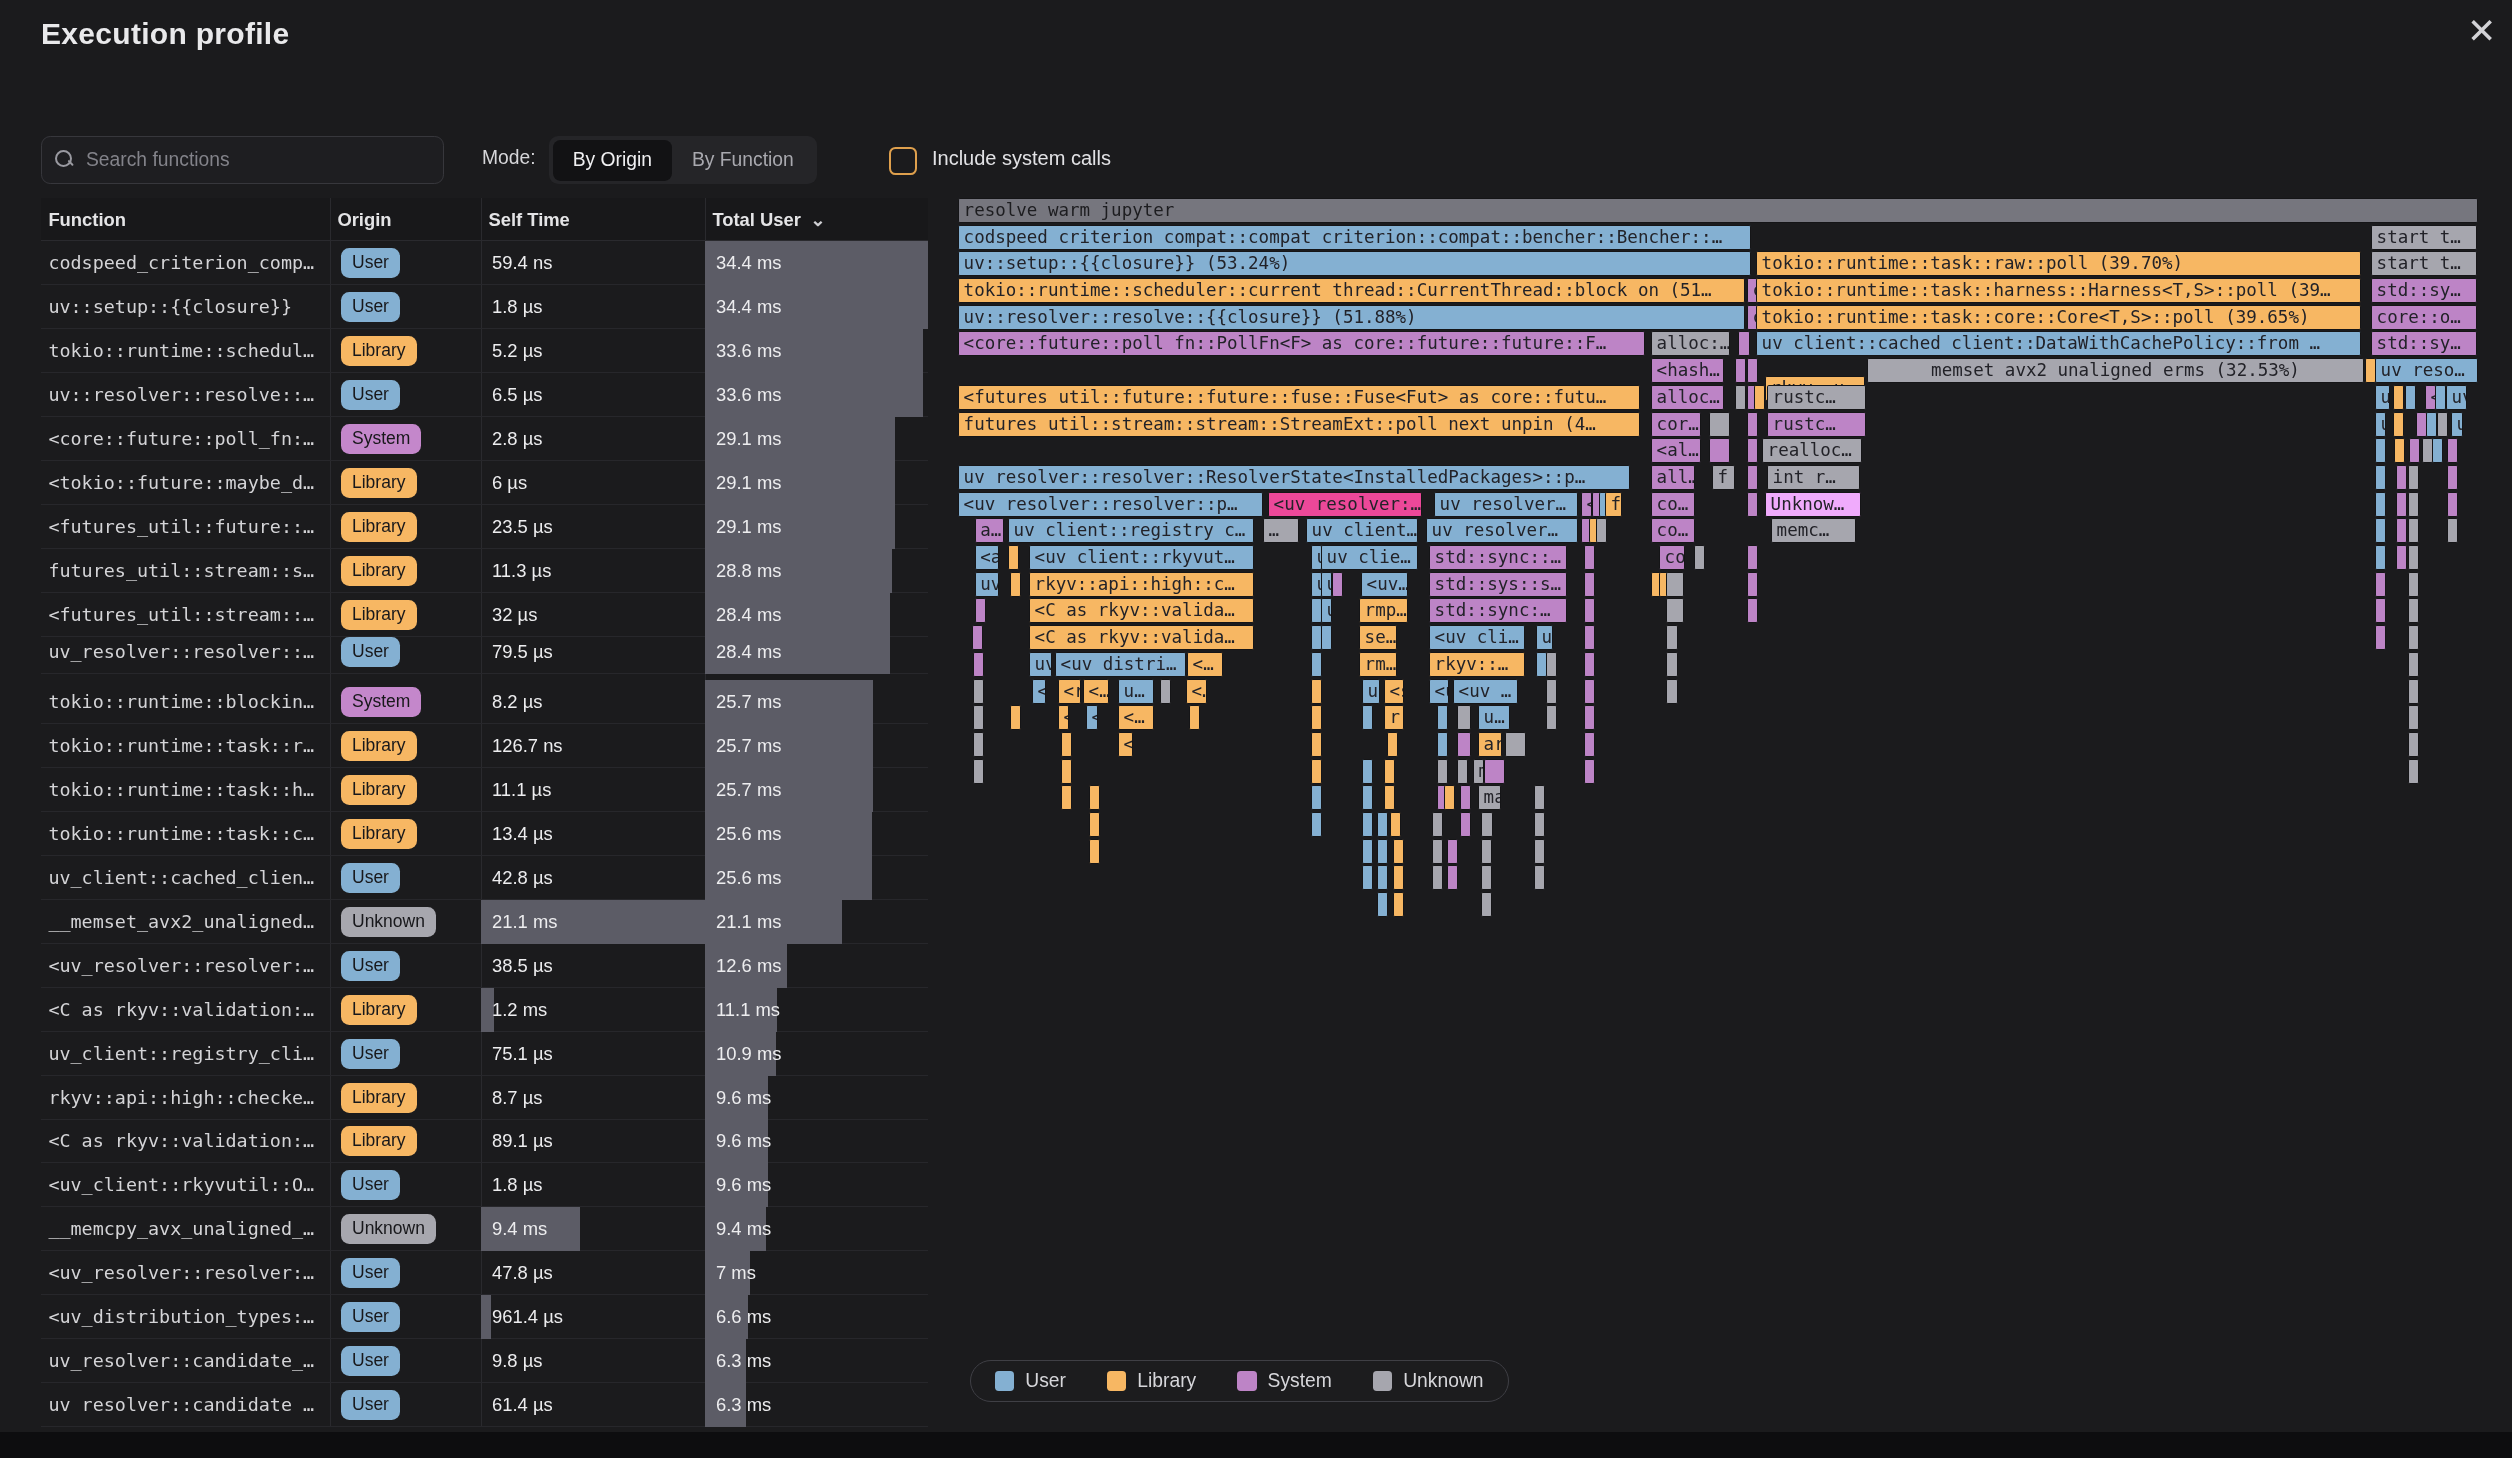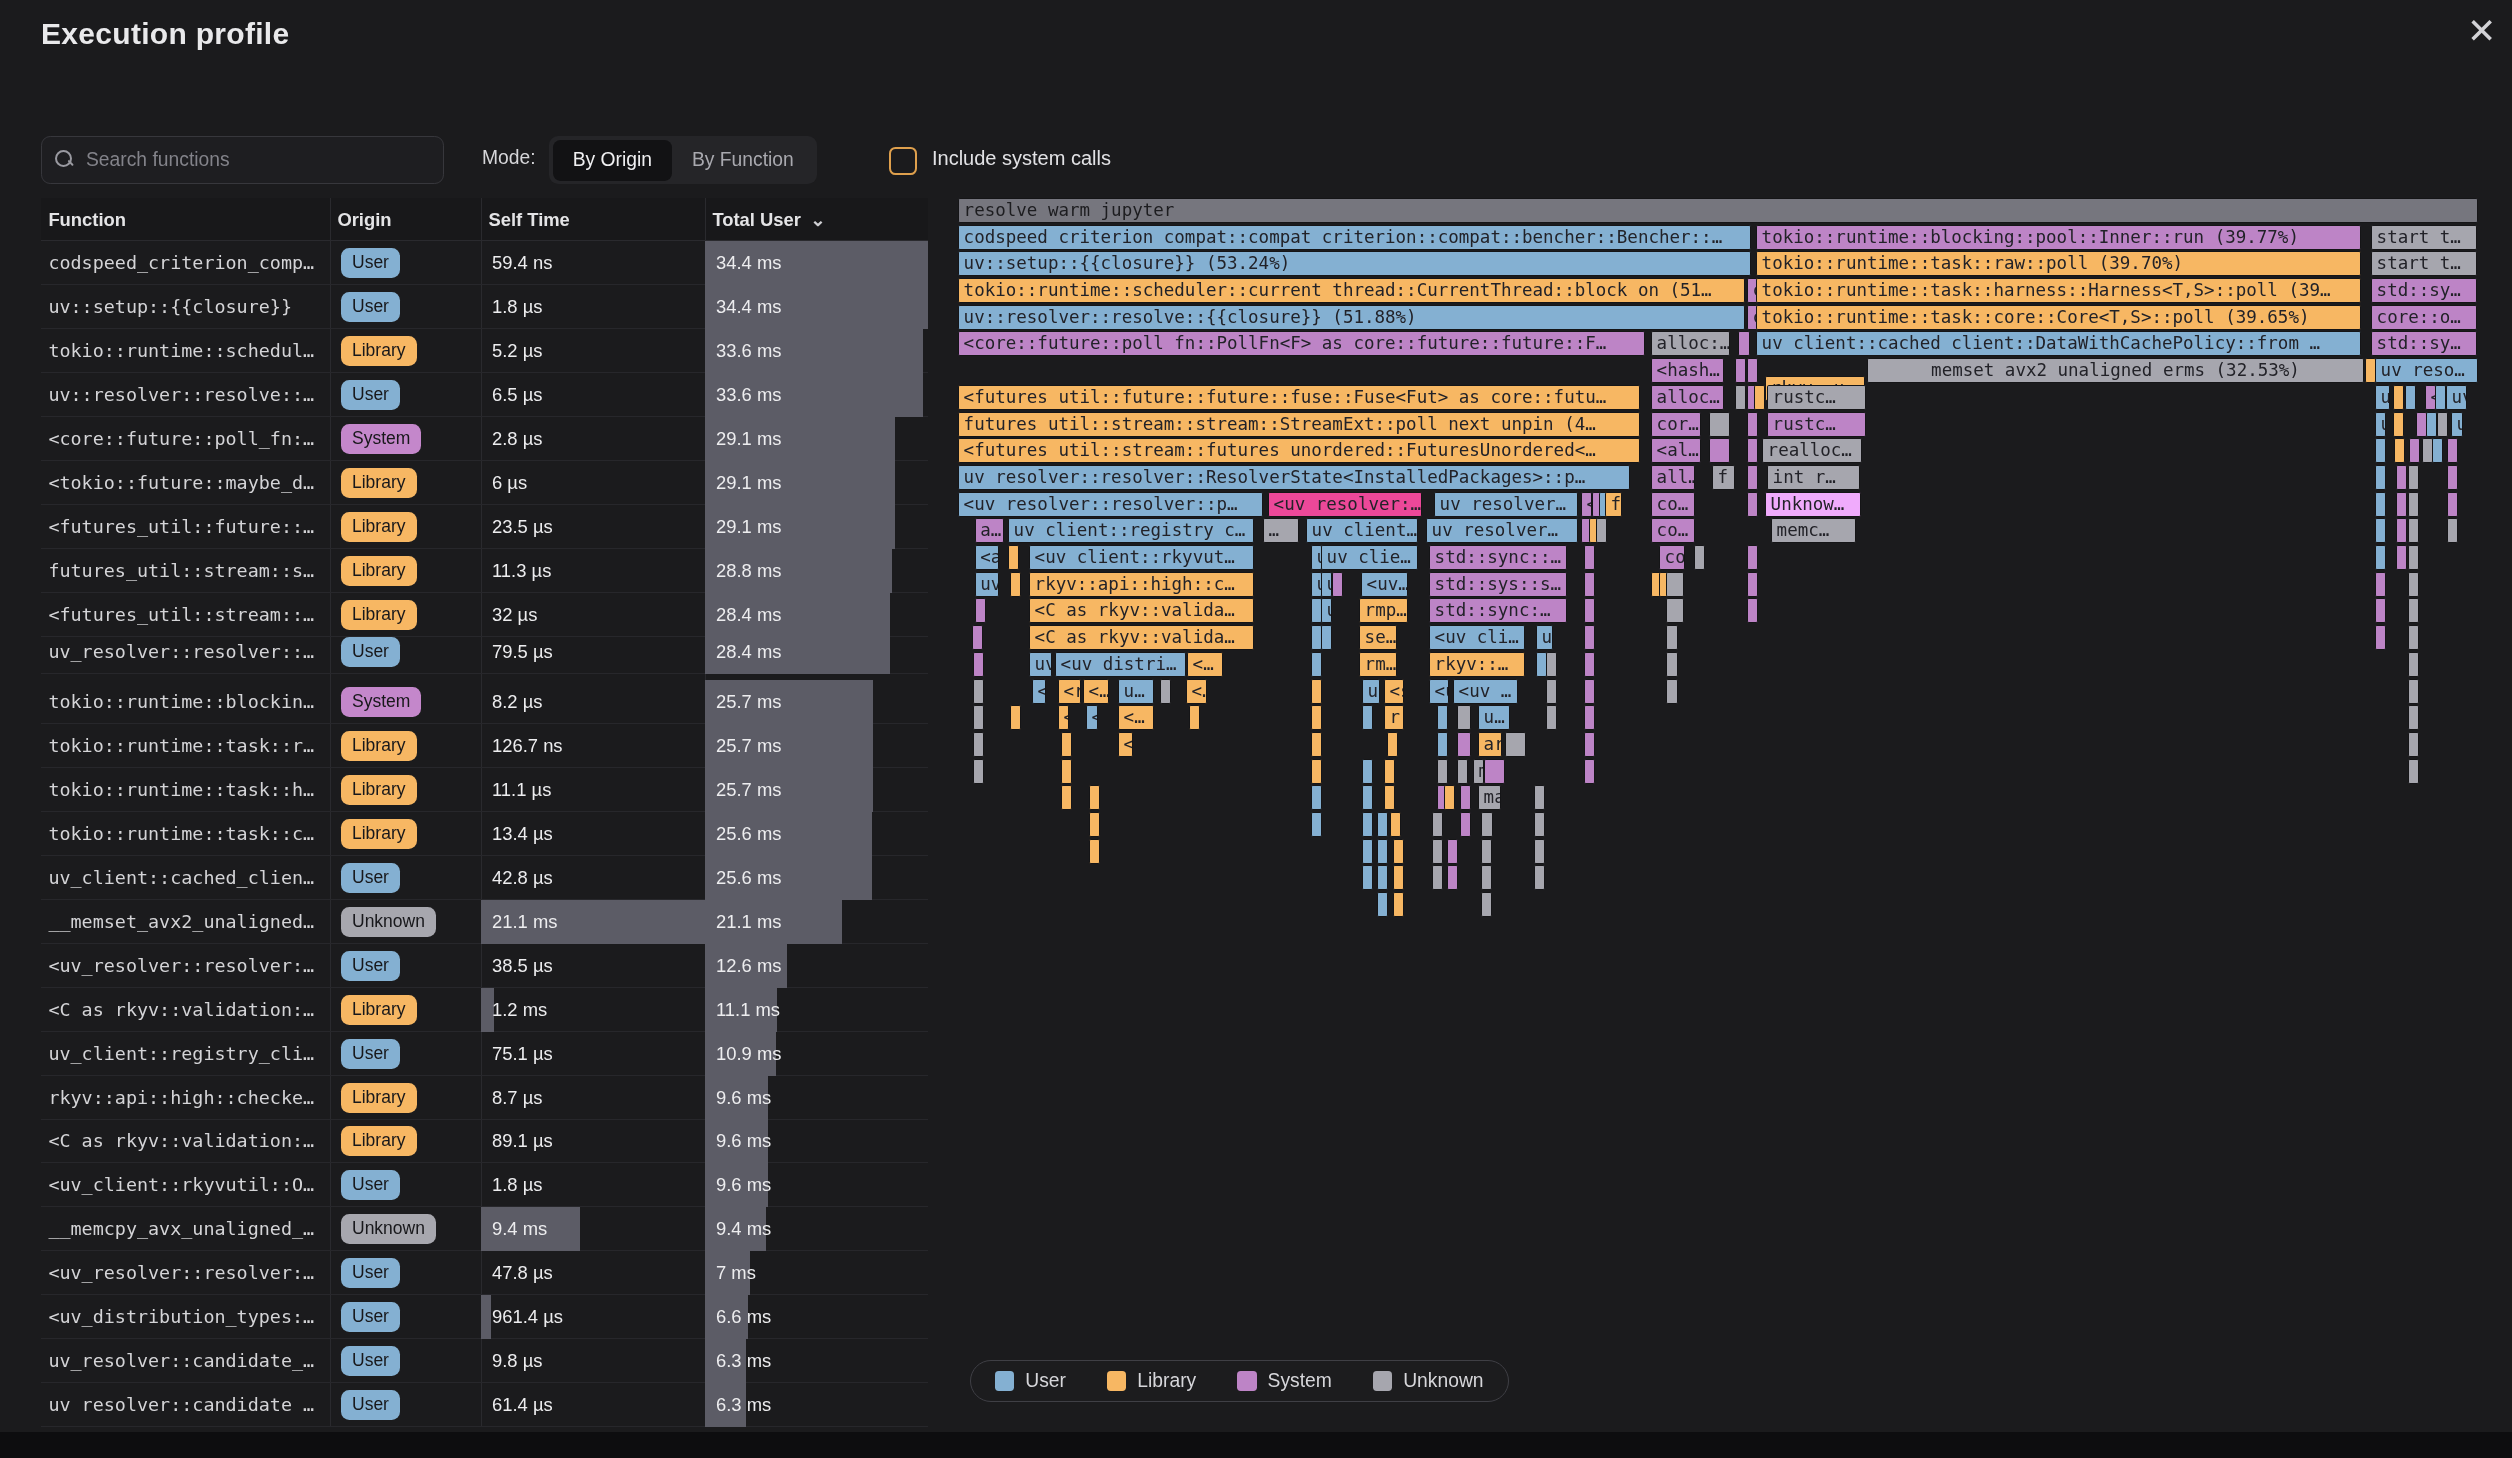--- a/index.html
+++ b/index.html
@@ -289,21 +289,20 @@
         <div class="badge" style="background: rgb(132, 176, 210);">User</div>
         <div class="selftxt">61.4 µs</div>
         <div class="tottxt">6.3 ms</div>
       </div>
     </div>
 </div>
 
 <div class="abs" id="flame">
     <div class="fseg" style="left: 0px; width: 793px; top: 27px; height: 25px; background: rgb(132, 176, 210);">codspeed criterion compat::compat criterion::compat::bencher::Bencher::…</div>
     <div class="fseg" style="left: 0px; width: 1520px; top: 0px; height: 25px; background: rgb(118, 118, 126); color: rgb(29, 29, 32);">resolve warm jupyter</div>
-    <div class="fseg" style="left: 798px; width: 605px; top: 27px; height: 25px; background: rgb(189, 132, 198);">tokio::runtime::blocking::pool::Inner::run (39.77%)</div>
     <div class="fseg" style="left: 1413px; width: 106px; top: 27px; height: 25px; background: rgb(166, 166, 174);">start t…</div>
     <div class="fseg" style="left: 0px; width: 793px; top: 53px; height: 25px; background: rgb(132, 176, 210);">uv::setup::{{closure}} (53.24%)</div>
     <div class="fseg" style="left: 798px; width: 605px; top: 53px; height: 25px; background: rgb(247, 183, 99);">tokio::runtime::task::raw::poll (39.70%)</div>
     <div class="fseg" style="left: 1413px; width: 106px; top: 53px; height: 25px; background: rgb(166, 166, 174);">start t…</div>
     <div class="fseg" style="left: 0px; width: 787px; top: 80px; height: 25px; background: rgb(247, 183, 99);">tokio::runtime::scheduler::current thread::CurrentThread::block on (51…</div>
     <div class="fseg" style="left: 789px; width: 7.6px; top: 80px; height: 25px; background: rgb(189, 132, 198);">c</div>
     <div class="fseg" style="left: 798px; width: 605px; top: 80px; height: 25px; background: rgb(247, 183, 99);">tokio::runtime::task::harness::Harness&lt;T,S&gt;::poll (39…</div>
     <div class="fseg" style="left: 1413px; width: 106px; top: 80px; height: 25px; background: rgb(189, 132, 198);">std::sy…</div>
     <div class="fseg" style="left: 0px; width: 787px; top: 107px; height: 25px; background: rgb(132, 176, 210);">uv::resolver::resolve::{{closure}} (51.88%)</div>
     <div class="fseg" style="left: 789px; width: 7.6px; top: 107px; height: 25px; background: rgb(189, 132, 198);">c</div>
@@ -337,21 +336,20 @@
     <div class="fseg" style="left: 693px; width: 50px; top: 214px; height: 25px; background: rgb(189, 132, 198);">cor…</div>
     <div class="fseg" style="left: 751px; width: 21px; top: 214px; height: 25px; background: rgb(166, 166, 174);"></div>
     <div class="fseg" style="left: 789px; width: 4.6px; top: 214px; height: 25px; background: rgb(189, 132, 198);"></div>
     <div class="fseg" style="left: 809px; width: 99px; top: 214px; height: 25px; background: rgb(189, 132, 198);">rustc…</div>
     <div class="fseg" style="left: 1417px; width: 9px; top: 214px; height: 25px; background: rgb(132, 176, 210);">u</div>
     <div class="fseg" style="left: 1435px; width: 4.6px; top: 214px; height: 25px; background: rgb(247, 183, 99);"></div>
     <div class="fseg" style="left: 1458px; width: 6px; top: 214px; height: 25px; background: rgb(189, 132, 198);"></div>
     <div class="fseg" style="left: 1468px; width: 6px; top: 214px; height: 25px; background: rgb(132, 176, 210);"></div>
     <div class="fseg" style="left: 1479px; width: 4.6px; top: 214px; height: 25px; background: rgb(166, 166, 174);"></div>
     <div class="fseg" style="left: 1493px; width: 12px; top: 214px; height: 25px; background: rgb(132, 176, 210);">uv</div>
-    <div class="fseg" style="left: 0px; width: 682px; top: 240px; height: 25px; background: rgb(247, 183, 99);">&lt;futures util::stream::futures unordered::FuturesUnordered&lt;…</div>
     <div class="fseg" style="left: 693px; width: 50px; top: 240px; height: 25px; background: rgb(189, 132, 198);">&lt;al…</div>
     <div class="fseg" style="left: 751px; width: 21px; top: 240px; height: 25px; background: rgb(189, 132, 198);"></div>
     <div class="fseg" style="left: 789px; width: 4.6px; top: 240px; height: 25px; background: rgb(189, 132, 198);"></div>
     <div class="fseg" style="left: 804px; width: 100px; top: 240px; height: 25px; background: rgb(166, 166, 174);">realloc…</div>
     <div class="fseg" style="left: 1417px; width: 6px; top: 240px; height: 25px; background: rgb(132, 176, 210);"></div>
     <div class="fseg" style="left: 1436px; width: 7.6px; top: 240px; height: 25px; background: rgb(247, 183, 99);"></div>
     <div class="fseg" style="left: 1451px; width: 6px; top: 240px; height: 25px; background: rgb(189, 132, 198);"></div>
     <div class="fseg" style="left: 1464px; width: 6px; top: 240px; height: 25px; background: rgb(166, 166, 174);"></div>
     <div class="fseg" style="left: 1474px; width: 6px; top: 240px; height: 25px; background: rgb(132, 176, 210);"></div>
     <div class="fseg" style="left: 1489px; width: 7.6px; top: 240px; height: 25px; background: rgb(189, 132, 198);"></div>

